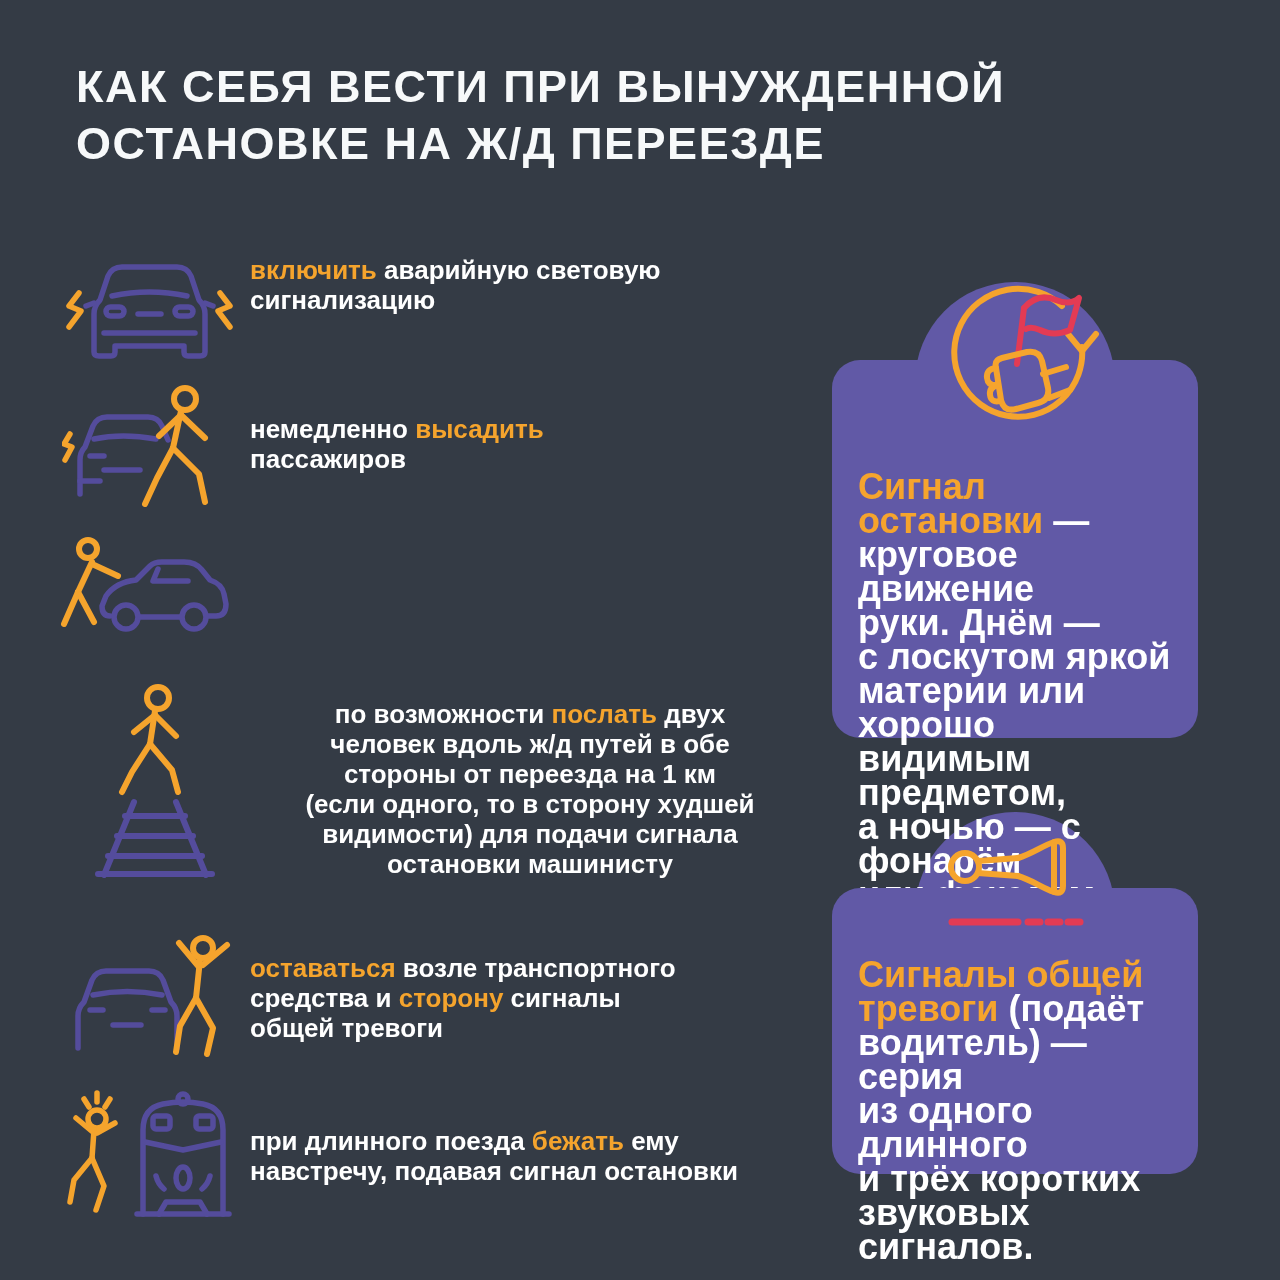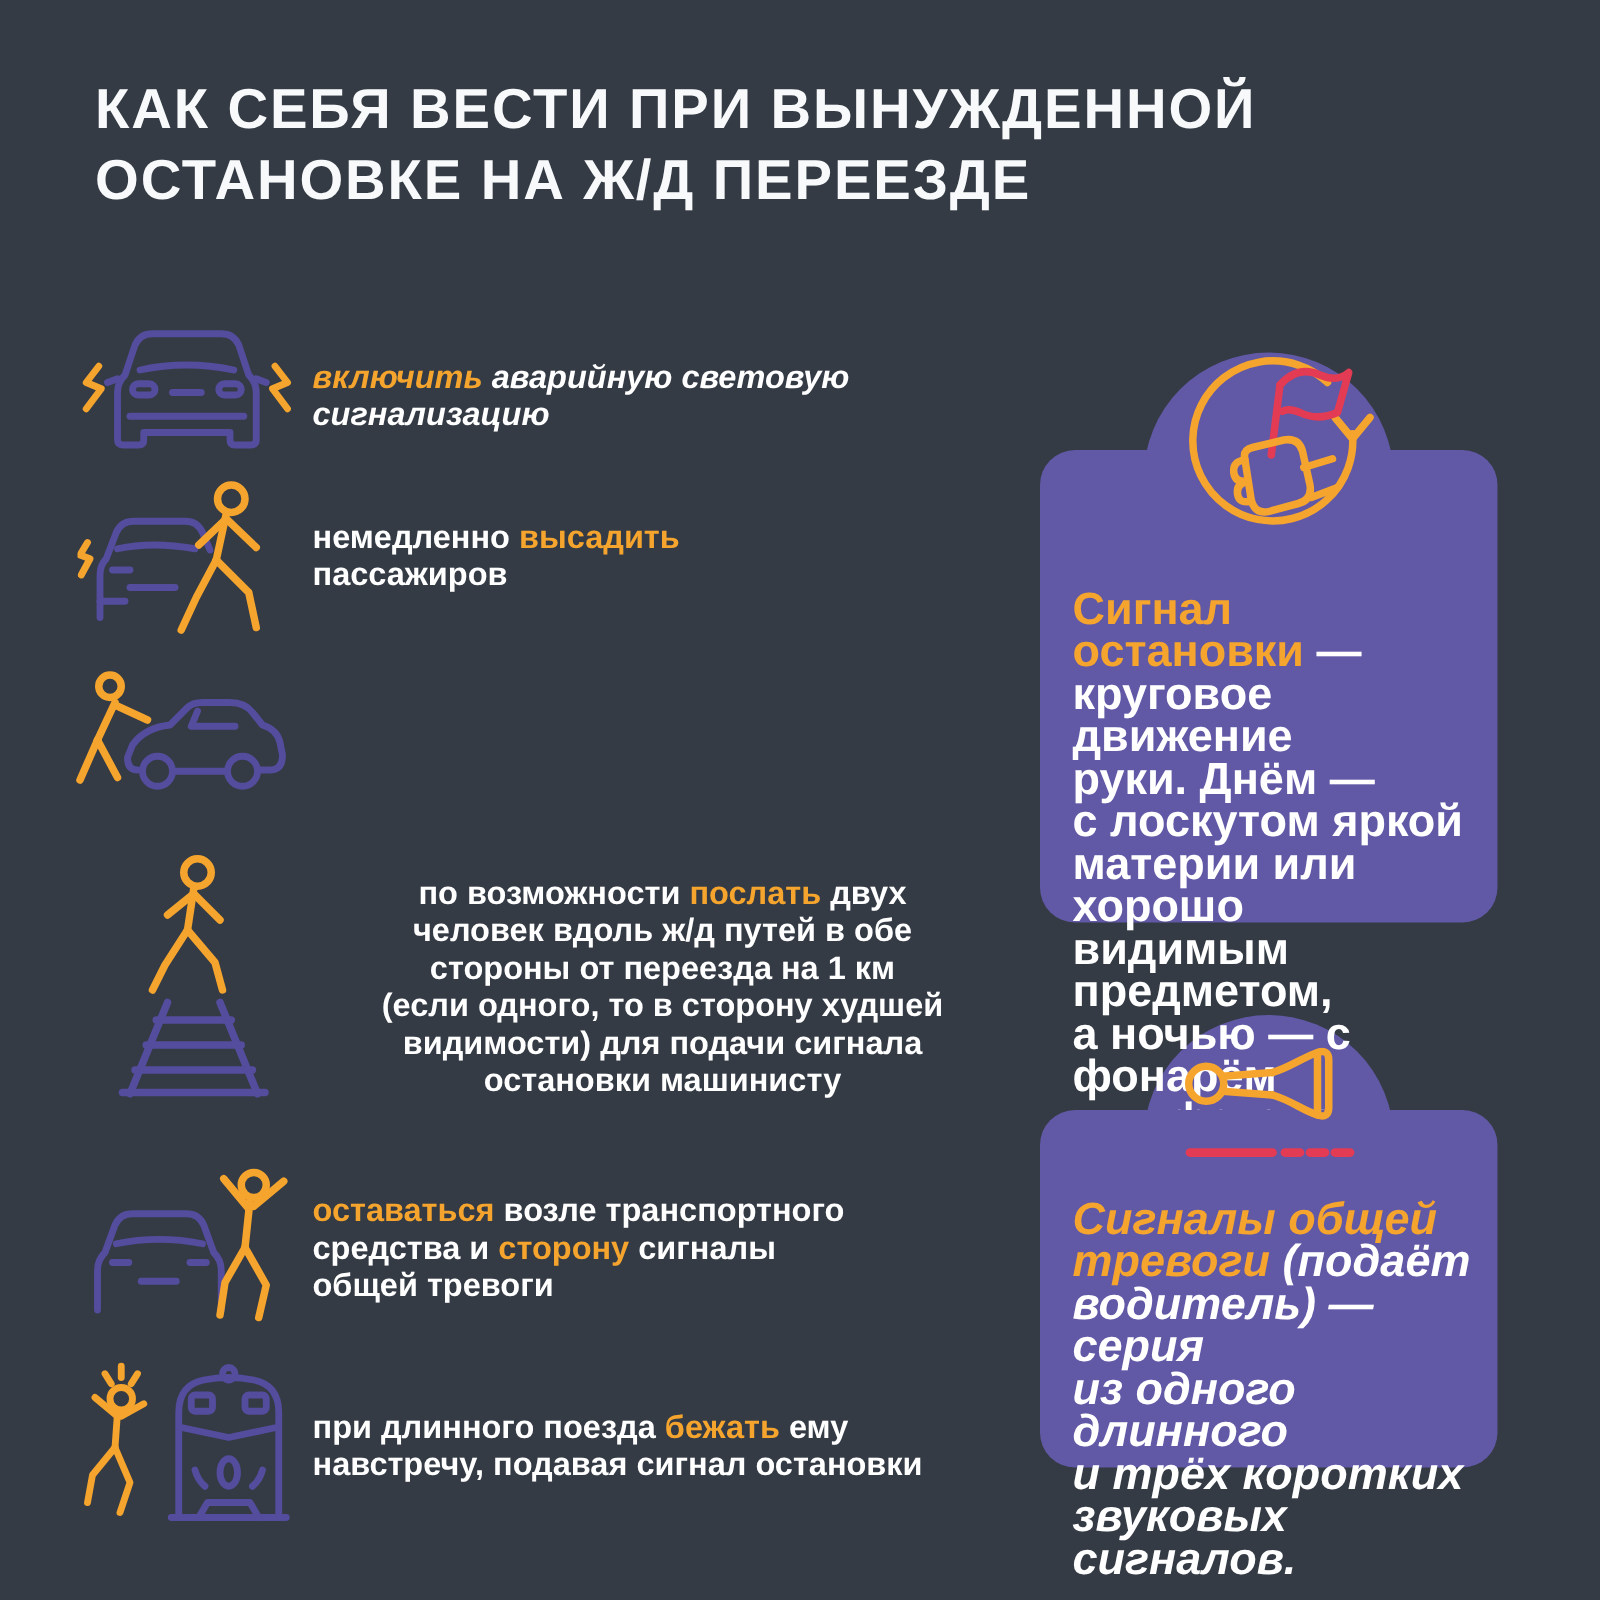--- a/index.html
+++ b/index.html
@@ -48,21 +48,21 @@
 круговое движение
 руки. Днём —
 с лоскутом яркой
 материи или хорошо
 видимым предметом,
 а ночью — с фонарём
 или факелом.</span></div>
   </div>
 
   <div class="card" style="top:888px;height:286px;">
-    <div class="card-text" style="top:70px;font-style:italic;"><span class="hl">Сигналы общей
+    <div class="card-text" style="top:70px;"><span class="hl">Сигналы общей
 тревоги</span><span> (подаёт
 водитель) — серия
 из одного длинного
 и трёх коротких
 звуковых сигналов.</span></div>
   </div>
 
   <div class="icon" style="left:938px;top:270px;">
     <svg width="164" height="178" viewBox="0 0 164 178" fill="none">
       <g stroke="#F5A42D" stroke-width="6" stroke-linecap="round" stroke-linejoin="round">
@@ -112,21 +112,21 @@
         <path d="M42,83 H133"></path>
         <path d="M32,53 L24,56"></path>
         <path d="M143,53 L151,56"></path>
       </g>
       <g stroke="#F5A42D" stroke-width="5.5" stroke-linecap="round" stroke-linejoin="round">
         <polyline points="17,43 7,56 19,61 7,77"></polyline>
         <polyline points="158,43 168,56 156,61 168,77"></polyline>
       </g>
     </svg>
   </div>
-  <div class="step-text" style="top:286px;font-style:italic;"><span class="hl">включить</span><span> аварийную световую
+  <div class="step-text" style="top:255px;"><span class="hl">включить</span><span> аварийную световую
 сигнализацию</span></div>
 
   <div class="icon" style="left:62px;top:378px;">
     <svg width="175" height="135" viewBox="0 0 175 135" fill="none">
       <g stroke="#544C9C" stroke-width="5.5" stroke-linecap="round" stroke-linejoin="round">
         <path d="M18,116 V82 Q18,74 23,69 L31,48 Q35,39 45,39 H86 Q96,39 100,48 L106,62"></path>
         <path d="M32,61 Q60,55 94,61"></path>
         <path d="M28,78 h14"></path>
         <path d="M42,92 h36"></path>
         <path d="M18,103 h20"></path>

